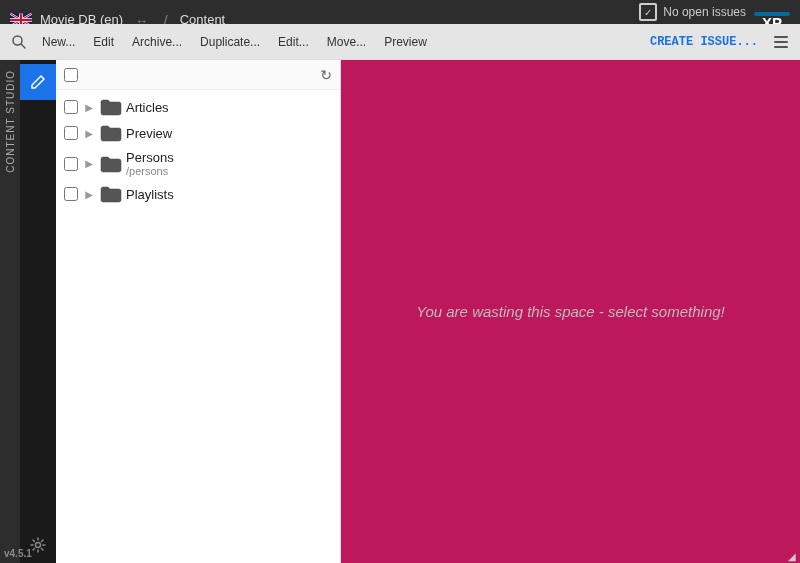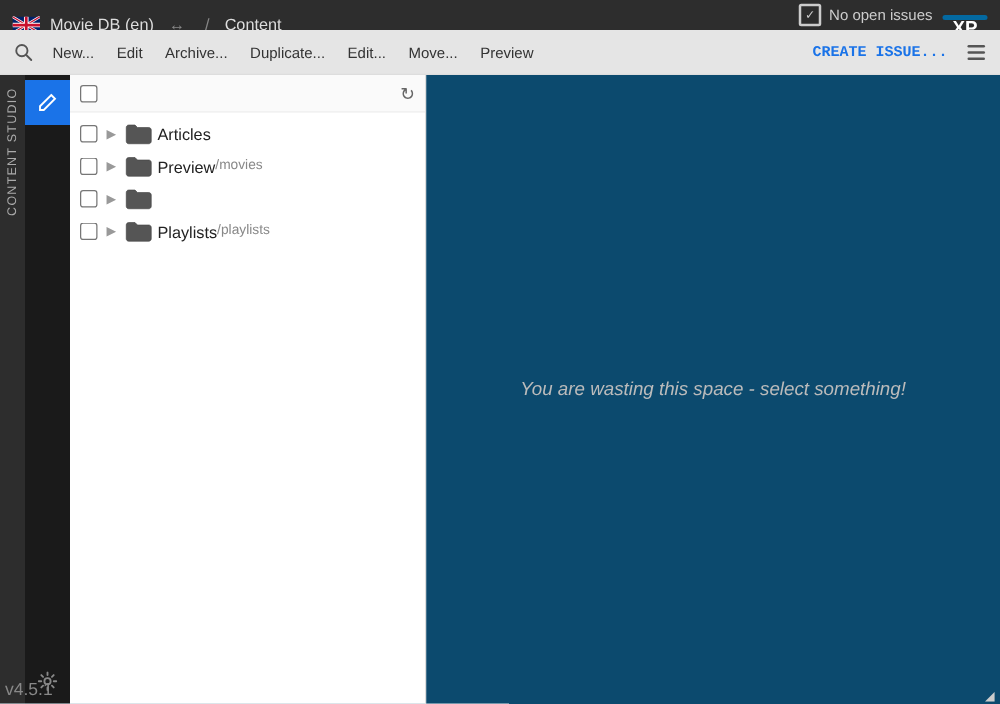--- a/index.html
+++ b/index.html
@@ -182,54 +182,56 @@
     }
     .tree-arrow {
       width: 14px; height: 14px;
       display: flex; align-items: center; justify-content: center;
       color: #999; font-size: 10px;
       flex-shrink: 0;
     }
     .folder-svg { width: 22px; height: 18px; }
     .tree-item-text {
       display: flex;
+      flex-direction: column;
       flex: 1;
     }
     .tree-item-name {
       font-size: 13px;
       color: #222;
       font-weight: 500;
     }
     .tree-item-path {
       font-size: 11px;
       color: #888;
     }
 
     
     .content-area {
       flex: 1;
-      background: #0c4a6e;
+      background: #be185d;
       display: flex;
       align-items: center;
       justify-content: center;
       text-align: center;
     }
     .content-placeholder {
       color: #bbb;
       font-size: 15px;
       font-style: italic;
     }
 
     
     .version-footer {
       position: fixed;
       bottom: 4px;
       left: 4px;
-      font-size: 14px;
+      font-size: 10px;
       color: #888;
+      font-weight: bold;
     }
 
     
     .resize-handle {
       position: fixed;
       bottom: 2px;
       right: 2px;
       width: 10px; height: 10px;
       cursor: se-resize;
       color: #ccc;
@@ -331,41 +333,43 @@
       </div>
 
       <div class="tree-item">
         <input type="checkbox" class="tree-checkbox" style="">
         <div class="tree-arrow">▶</div>
         <svg class="folder-svg" viewBox="0 0 22 18" fill="none">
           <path d="M1 4C1 2.9 1.9 2 3 2H8L10 4H19C20.1 4 21 4.9 21 6V15C21 16.1 20.1 17 19 17H3C1.9 17 1 16.1 1 15V4Z" fill="#555" stroke="#444" stroke-width="0.5"></path>
         </svg>
         <div class="tree-item-text">
           <span class="tree-item-name">Preview</span>
-          <span class="tree-item-path">/movies</span>
         </div>
       </div>
 
       <div class="tree-item">
         <input type="checkbox" class="tree-checkbox" style="">
         <div class="tree-arrow">▶</div>
         <svg class="folder-svg" viewBox="0 0 22 18" fill="none">
           <path d="M1 4C1 2.9 1.9 2 3 2H8L10 4H19C20.1 4 21 4.9 21 6V15C21 16.1 20.1 17 19 17H3C1.9 17 1 16.1 1 15V4Z" fill="#555" stroke="#444" stroke-width="0.5"></path>
         </svg>
+        <div class="tree-item-text">
+          <span class="tree-item-name">Persons</span>
+          <span class="tree-item-path">/persons</span>
+        </div>
       </div>
 
       <div class="tree-item">
         <input type="checkbox" class="tree-checkbox" style="">
         <div class="tree-arrow">▶</div>
         <svg class="folder-svg" viewBox="0 0 22 18" fill="none">
           <path d="M1 4C1 2.9 1.9 2 3 2H8L10 4H19C20.1 4 21 4.9 21 6V15C21 16.1 20.1 17 19 17H3C1.9 17 1 16.1 1 15V4Z" fill="#555" stroke="#444" stroke-width="0.5"></path>
         </svg>
         <div class="tree-item-text">
           <span class="tree-item-name">Playlists</span>
-          <span class="tree-item-path">/playlists</span>
         </div>
       </div>
 
     </div>
   </div>
 
   <div class="content-area">
     <span class="content-placeholder">You are wasting this space - select something!</span>
   </div>
 </div>

